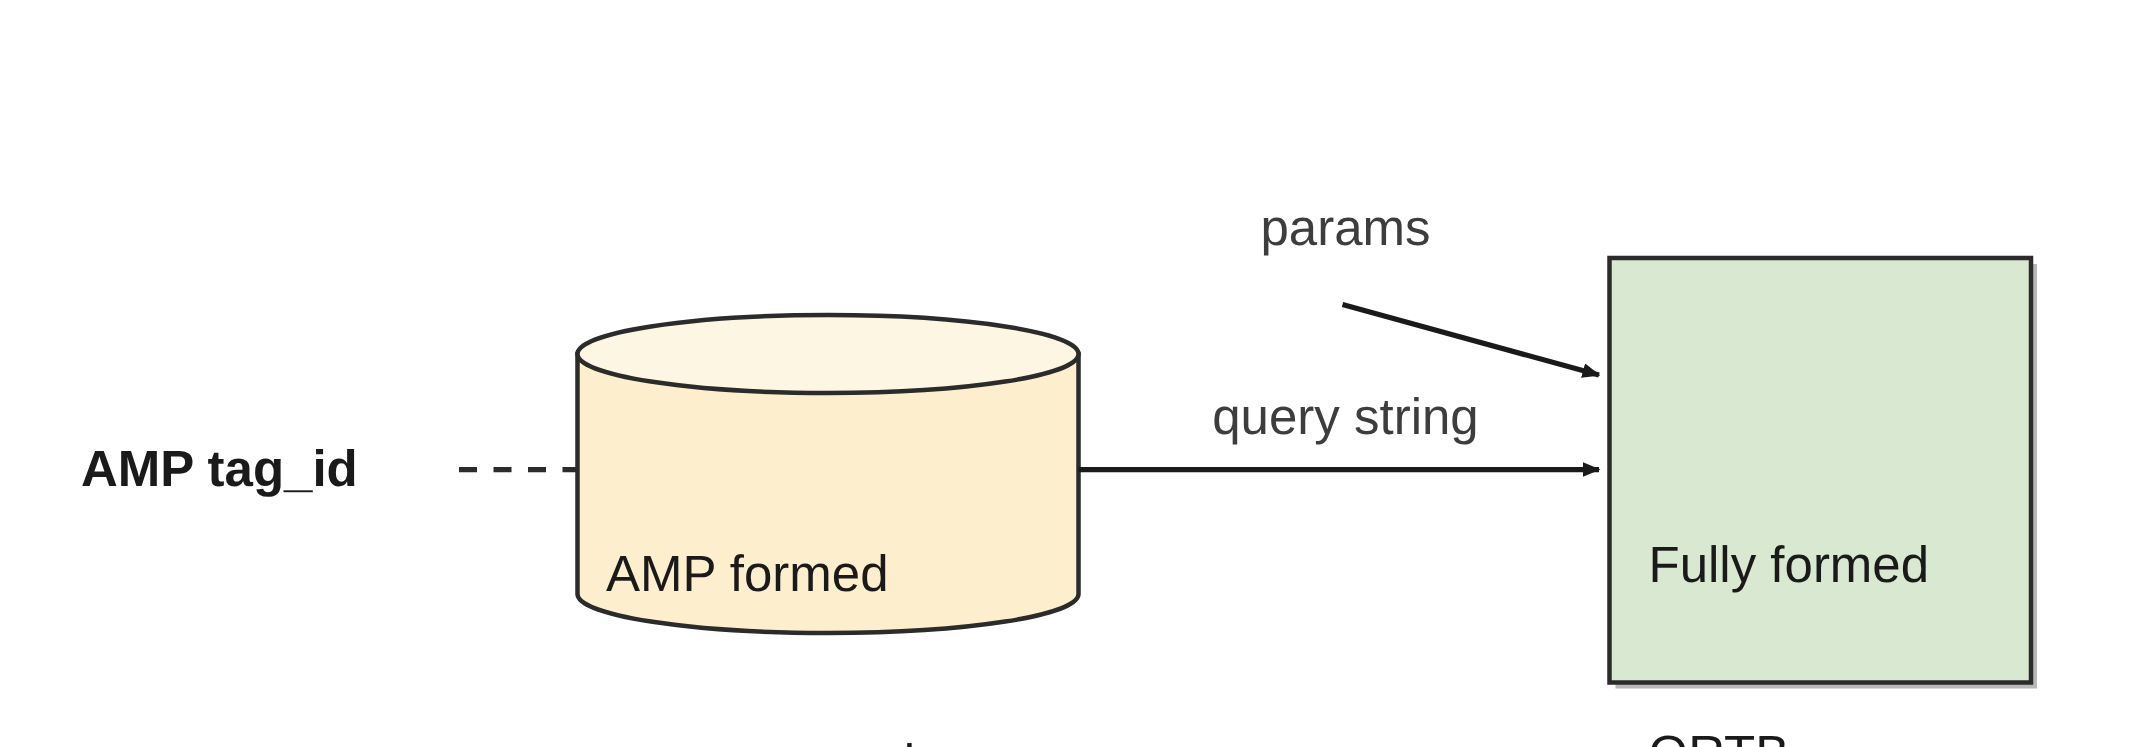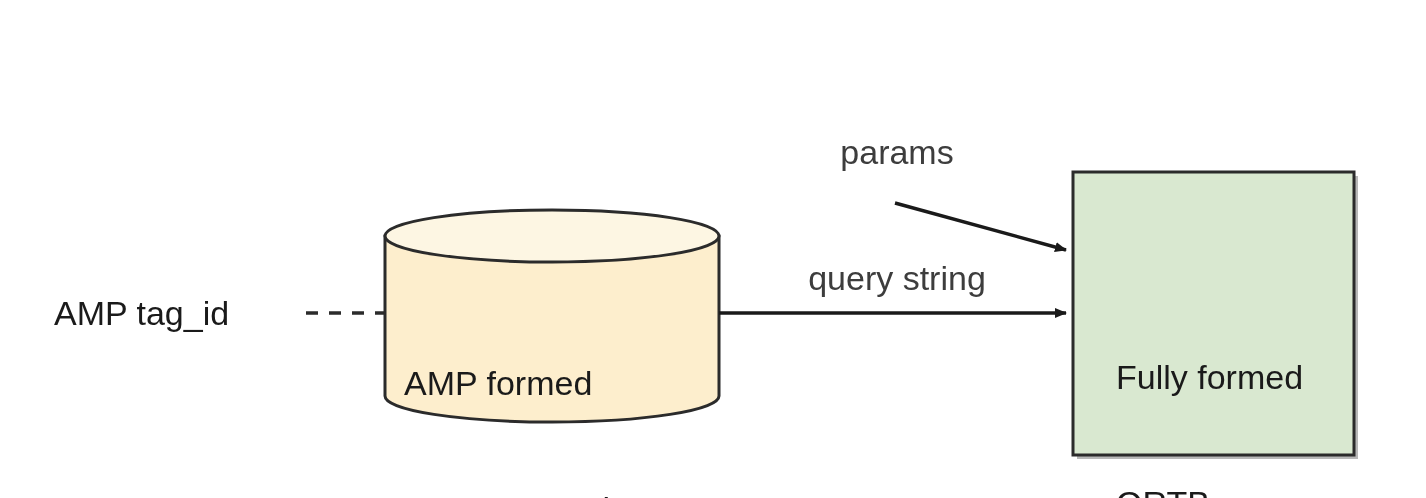--- a/index.html
+++ b/index.html
@@ -29,31 +29,32 @@
     color: #1a1a1a;
     font-family: "Liberation Sans", sans-serif;
     font-size: 34px;
     line-height: 42px;
     white-space: pre;
     letter-spacing: 0px;
   }
   #amp-tag-id-label {
     left: 54px;
     top: 292px;
+    font-weight: bold;
   }
   #cylinder-label {
     left: 404px;
     top: 278px;
   }
   #cylinder-label .line { display: block; }
   #ortb-label {
     left: 1099px;
     top: 272px;
   }
-  #ortb-label .line { display: block; margin-left: 17px; }
+  #ortb-label .line { display: block; }
   #qs-params-label {
     left: 767px;
     top: 47px;
     width: 260px;
     text-align: center;
     color: #3d3d3d;
   }
   #qs-params-label .line { display: block; }
 </style>
 </head>

